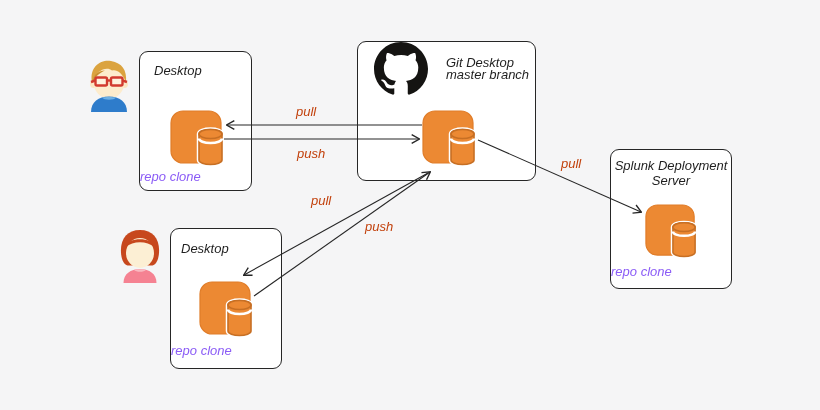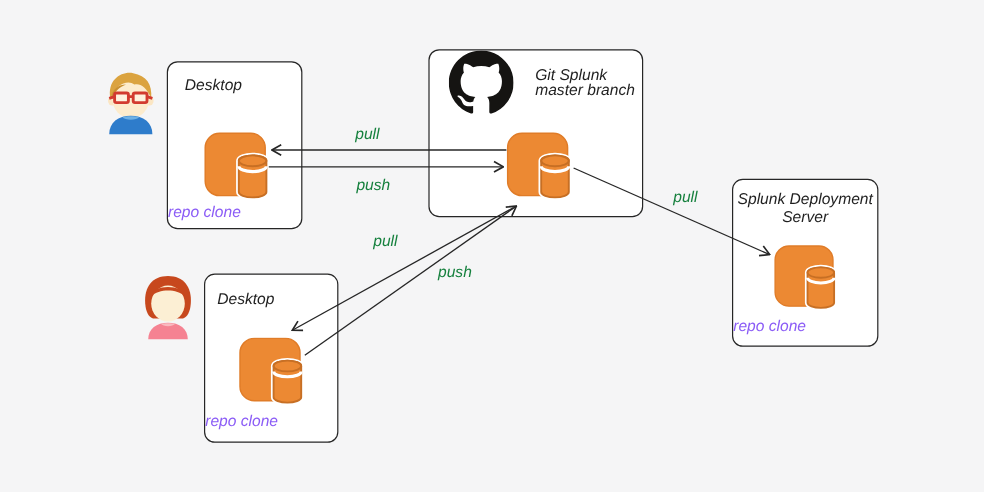--- a/index.html
+++ b/index.html
@@ -32,21 +32,21 @@
     position:absolute;left:0;right:0;
     text-align:left;
     font-size:13px;
     color:#8b5cf6;
   }
   .repo-icon{position:absolute;}
   .avatar{position:absolute;z-index:3;}
   .edge-label{
     position:absolute;
     font-size:13px;
-    color:#15803d;
+    color:#c2410c;
     z-index:6;
     white-space:nowrap;
   }
   #edges{
     position:absolute;left:0;top:0;width:820px;height:410px;
     z-index:5;pointer-events:none;
   }
   .octocat{position:absolute;}
   
   #desktop-top{left:139px;top:51px;width:113px;height:140px;}
@@ -104,21 +104,21 @@
     <svg class="repo-icon" style="left:30px;top:58px" width="54" height="56" viewBox="0 0 54 56">
         <use href="#repoicon"></use>
       </svg>
     <div class="repo-label" style="top:117px">repo clone</div>
   </div>
 
   <div class="node" id="git-remote">
     <svg class="octocat" style="left:16px;top:0px" width="54" height="54" viewBox="0 0 16 16">
       <path fill="#151412" d="M8 0C3.58 0 0 3.58 0 8c0 3.54 2.29 6.53 5.47 7.59.4.07.55-.17.55-.38 0-.19-.01-.82-.01-1.49-2.01.37-2.53-.49-2.69-.94-.09-.23-.48-.94-.82-1.13-.28-.15-.68-.52-.01-.53.63-.01 1.08.58 1.23.82.72 1.21 1.87.87 2.33.66.07-.52.28-.87.51-1.07-1.78-.2-3.64-.89-3.64-3.95 0-.87.31-1.59.82-2.15-.08-.2-.36-1.02.08-2.12 0 0 .67-.21 2.2.82.64-.18 1.32-.27 2-.27s1.36.09 2 .27c1.53-1.04 2.2-.82 2.2-.82.44 1.1.16 1.92.08 2.12.51.56.82 1.27.82 2.15 0 3.07-1.87 3.75-3.65 3.95.29.25.54.73.54 1.48 0 1.07-.01 1.93-.01 2.2 0 .21.15.46.55.38A8.01 8.01 0 0 0 16 8c0-4.42-3.58-8-8-8z"></path>
     </svg>
-    <div class="node-title" style="left:88px;top:13px">Git Splunk</div>
+    <div class="node-title" style="left:88px;top:13px">Git Desktop</div>
     <div class="node-title" style="left:88px;top:25px">master branch</div>
     <svg class="repo-icon" style="left:64px;top:68px" width="54" height="56" viewBox="0 0 54 56">
         <use href="#repoicon"></use>
       </svg>
   </div>
 
   <div class="node" id="desktop-bottom">
     <div class="node-title" style="left:10px;top:12px">Desktop</div>
     <svg class="repo-icon" style="left:28px;top:52px" width="54" height="56" viewBox="0 0 54 56">
         <use href="#repoicon"></use>

